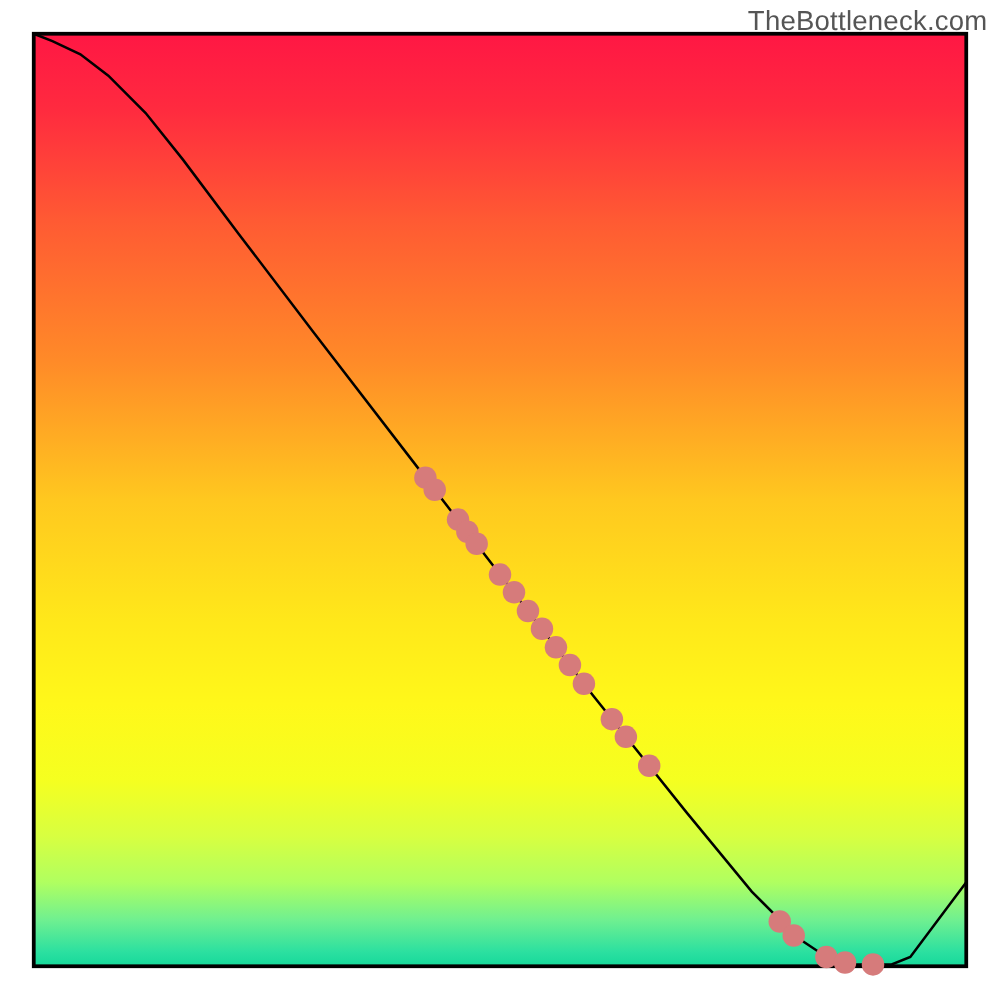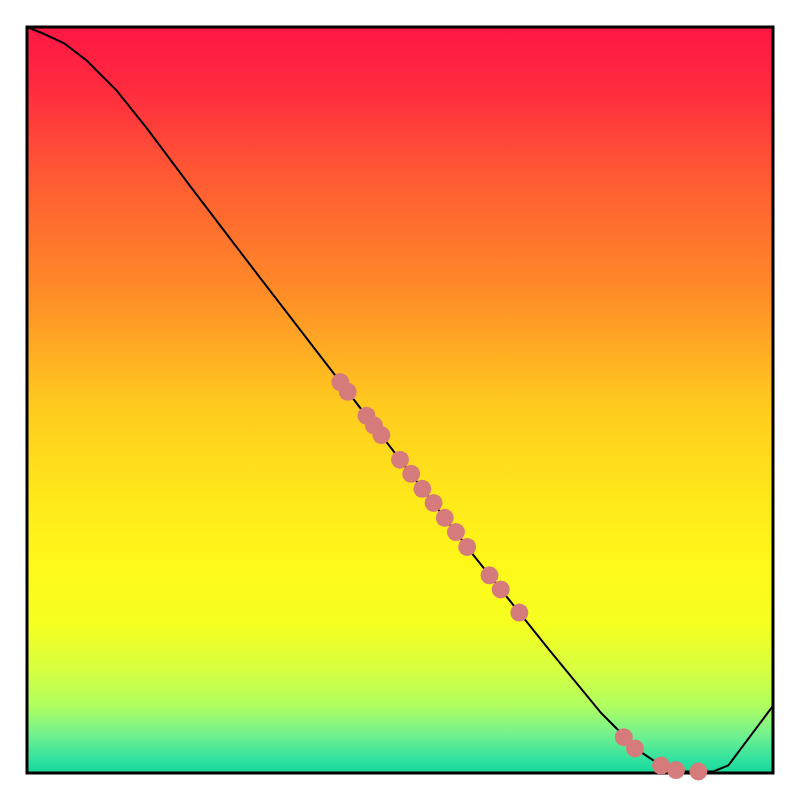--- a/index.html
+++ b/index.html
@@ -26,20 +26,21 @@
     letter-spacing: 0.2px;
   }
   svg {
     display: block;
   }
 </style>
 </head>
 <body>
 
 <div class="chart-container">
+  <div class="watermark">TheBottleneck.com</div>
 
   <svg id="chart-svg" width="800" height="800" viewBox="0 0 800 800">
     <defs>
       <linearGradient id="bg-grad" x1="0" y1="0" x2="0" y2="1">
           <stop offset="0%" stop-color="#ff1744"></stop>
           <stop offset="8%" stop-color="#ff2a3f"></stop>
           <stop offset="20%" stop-color="#ff5a33"></stop>
           <stop offset="35%" stop-color="#ff8a28"></stop>
           <stop offset="50%" stop-color="#ffc81f"></stop>
           <stop offset="63%" stop-color="#ffe81a"></stop>

